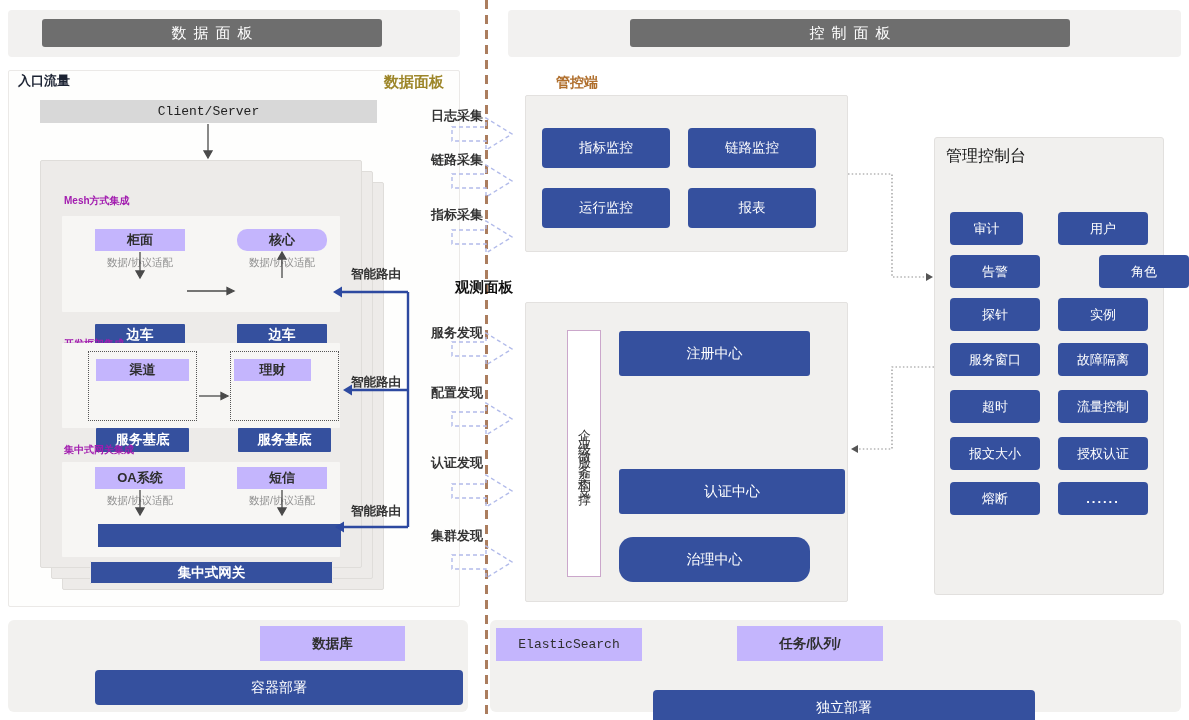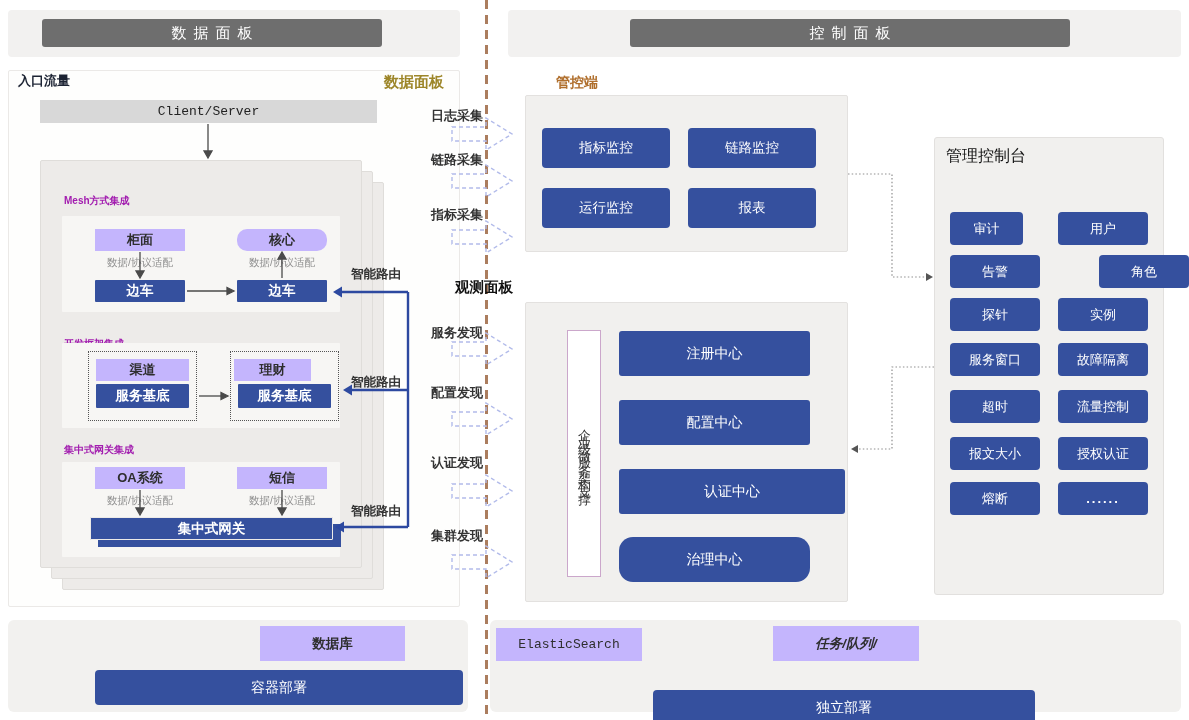--- a/index.html
+++ b/index.html
@@ -11,21 +11,21 @@
   .flexc{display:flex;align-items:center;justify-content:center;}
   
   .hdr-wrap{background:#f2f1f0;border-radius:4px;}
   .hdr-bar{background:#6e6e6e;color:#fff;font-size:15px;letter-spacing:7px;text-indent:7px;border-radius:3px;}
   
   .panel{background:#fefefd;border:1px solid #ebe9e7;border-radius:2px;}
   .ltgray-box{background:#f1f0ee;border:1px solid #e3e1df;border-radius:2px;}
   .stack{background:#edebe9;border:1px solid #dfddda;border-radius:2px;}
   .inner{background:#f7f6f4;border-radius:1px;}
   .gray-box{background:#c4b5fd;color:#2e2e2e;font-size:13px;font-weight:bold;}
-  .blue-box{background:#35509e;color:#fff;font-size:13.5px;font-weight:bold;border-radius:1px;}
+  .blue-box{background:#35509e;color:#fff;font-size:13.5px;font-weight:bold;border-radius:1px;margin-top:44px;}
   .blue-btn{background:#35509e;color:#fff;font-size:13.5px;border-radius:4px;}
   .mono{font-family:"Liberation Mono","DejaVu Sans Mono",monospace;font-weight:normal;}
   .sec-title{font-size:10px;font-weight:bold;color:#a21caf;}
   .adapter{font-size:10.5px;color:#8f8f8f;text-align:center;}
   .dotted-wrap{border:1.5px dotted #555;background:transparent;}
   .mid-label{font-size:13px;font-weight:bold;color:#333;text-align:right;z-index:7;}
   .route-label{font-size:12.5px;font-weight:bold;color:#333;z-index:7;}
   .gold{color:#9d8629;font-weight:bold;font-size:15px;}
   .orange{color:#b06f2d;font-weight:bold;font-size:14px;}
   .divider{
@@ -105,21 +105,20 @@
   <div class="abs orange" style="left:556px;top:74px;">管控端</div>
   <div class="abs ltgray-box" style="left:525px;top:95px;width:323px;height:157px;"></div>
   <div class="abs blue-btn flexc" style="left:542px;top:128px;width:128px;height:40px;">指标监控</div>
   <div class="abs blue-btn flexc" style="left:688px;top:128px;width:128px;height:40px;">链路监控</div>
   <div class="abs blue-btn flexc" style="left:542px;top:188px;width:128px;height:40px;">运行监控</div>
   <div class="abs blue-btn flexc" style="left:688px;top:188px;width:128px;height:40px;">报表</div>
 
   <div class="abs ltgray-box" style="left:525px;top:302px;width:323px;height:300px;"></div>
   <div class="abs vtext" style="left:567px;top:330px;width:34px;height:247px;">企业级微服务架构支撑</div>
   <div class="abs blue-btn flexc" style="left:619px;top:331px;width:191px;height:45px;font-size:14px;border-radius:3px;">注册中心</div>
-  <div class="abs blue-btn flexc" style="left:619px;top:400px;width:191px;height:45px;font-size:14px;border-radius:3px;">配置中心</div>
   <div class="abs blue-btn flexc" style="left:619px;top:469px;width:226px;height:45px;font-size:14px;border-radius:3px;">认证中心</div>
   <div class="abs blue-btn flexc" style="left:619px;top:537px;width:191px;height:45px;font-size:14px;border-radius:14px;">治理中心</div>
 
   <div class="abs console" style="left:934px;top:137px;width:230px;height:458px;"></div>
   <div class="abs console-title" style="left:946px;top:146px;">管理控制台</div>
   <div class="abs blue-btn flexc" style="left:950px;top:212px;width:73px;height:33px;font-size:13px;">审计</div>
   <div class="abs blue-btn flexc" style="left:1058px;top:212px;width:90px;height:33px;font-size:13px;">用户</div>
   <div class="abs blue-btn flexc" style="left:950px;top:255px;width:90px;height:33px;font-size:13px;">告警</div>
   <div class="abs blue-btn flexc" style="left:1058px;top:255px;width:90px;height:33px;font-size:13px;margin-left:41px;">角色</div>
   <div class="abs blue-btn flexc" style="left:950px;top:298px;width:90px;height:33px;font-size:13px;">探针</div>
@@ -130,21 +129,21 @@
   <div class="abs blue-btn flexc" style="left:1058px;top:390px;width:90px;height:33px;font-size:13px;">流量控制</div>
   <div class="abs blue-btn flexc" style="left:950px;top:437px;width:90px;height:33px;font-size:13px;">报文大小</div>
   <div class="abs blue-btn flexc" style="left:1058px;top:437px;width:90px;height:33px;font-size:13px;">授权认证</div>
   <div class="abs blue-btn flexc" style="left:950px;top:482px;width:90px;height:33px;font-size:13px;">熔断</div>
   <div class="abs blue-btn flexc" style="left:1058px;top:482px;width:90px;height:33px;font-size:13px;letter-spacing:2px;font-weight:bold;">......</div>
 
   <div class="abs strip" style="left:8px;top:620px;width:460px;height:92px;"></div>
   <div class="abs strip" style="left:490px;top:620px;width:691px;height:92px;"></div>
   <div class="abs gray-box flexc" style="left:260px;top:626px;width:145px;height:35px;font-size:13.5px;">数据库</div>
   <div class="abs gray-box flexc mono" style="left:496px;top:628px;width:146px;height:33px;font-size:13px;z-index:2;">ElasticSearch</div>
-  <div class="abs gray-box flexc" style="left:773px;top:626px;width:146px;height:35px;font-size:13.5px;font-style:italic;">任务/队列/</div>
+  <div class="abs gray-box flexc" style="left:737px;top:626px;width:146px;height:35px;font-size:13.5px;">任务/队列/</div>
   <div class="abs blue-btn flexc" style="left:95px;top:670px;width:368px;height:35px;font-size:14px;">容器部署</div>
   <div class="abs blue-btn flexc" style="left:653px;top:690px;width:382px;height:36px;font-size:14px;text-align:right;">独立部署</div>
 
   <div class="abs divider"></div>
 
   <svg class="overlay" width="1189" height="720" viewBox="0 0 1189 720">
 
     <g stroke="#4a4a4a" stroke-width="1.3" fill="#4a4a4a">
       <line x1="208" y1="124" x2="208" y2="152"></line>
         <polygon points="204,151 212,151 208,158"></polygon>

